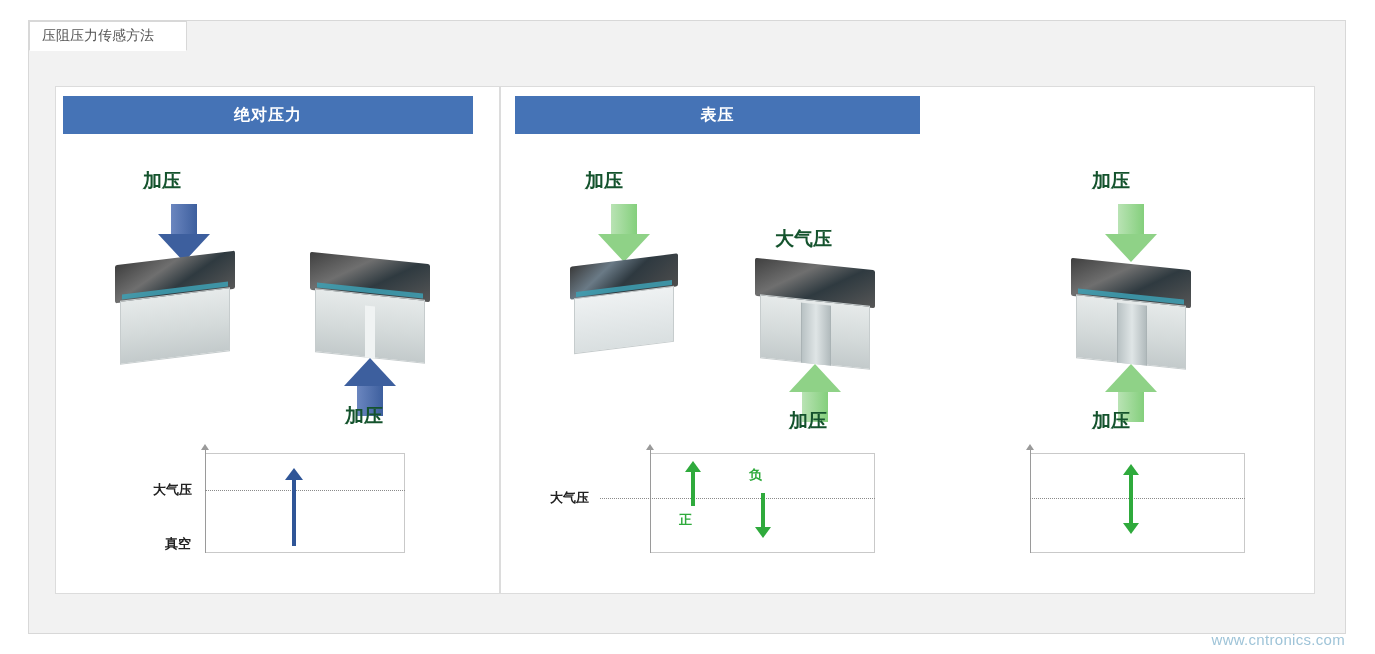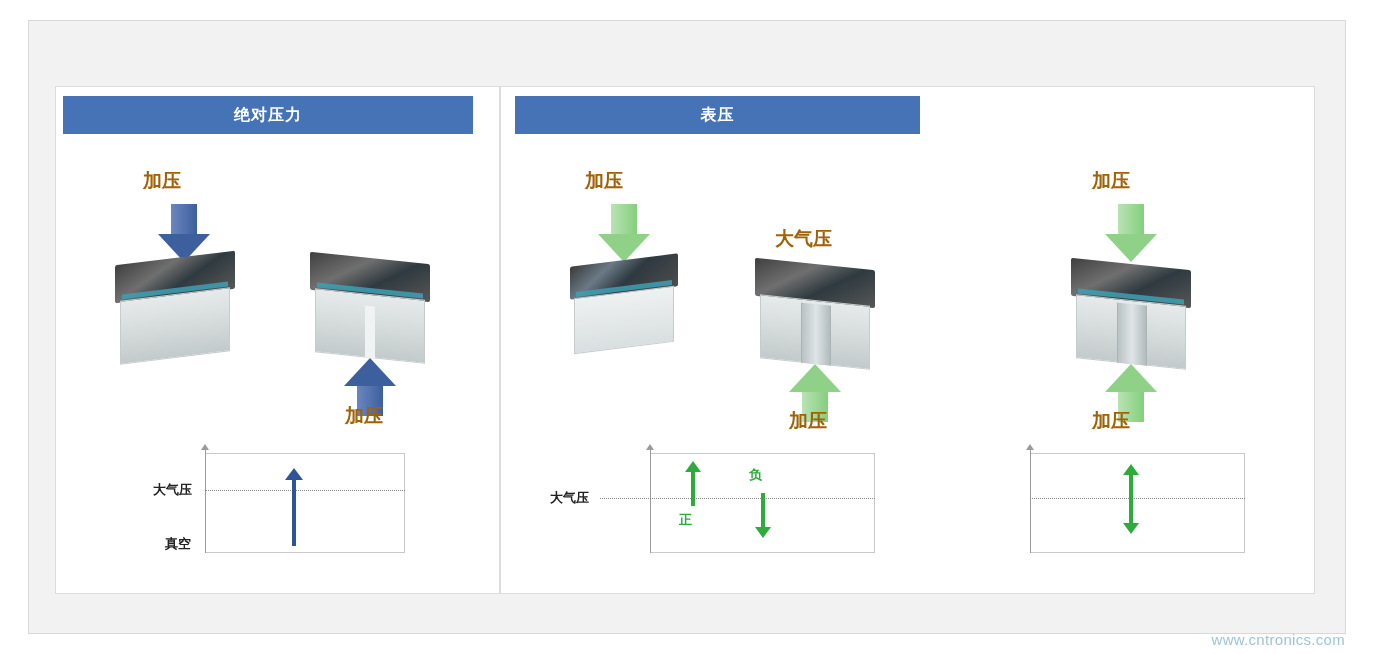--- a/index.html
+++ b/index.html
@@ -79,21 +79,21 @@
   }
 
   .col-title-abs { left: 18px;  top: 28px; width: 410px; }
   .col-title-gauge { left: 470px; top: 28px; width: 405px; }
   .col-title-diff  { left: 880px; top: 28px; width: 395px; }
 
   .plain-label {
     position: absolute;
     font-size: 19px;
     font-weight: bold;
-    color: #a16207;
+    color: #14532d;
     white-space: nowrap;
   }
 
   
   .arrow {
     position: absolute;
   }
   .arrow .shaft {
     position: absolute;
     left: 50%;
@@ -295,20 +295,23 @@
     letter-spacing: 0.3px;
   }
 </style>
 </head>
 <body>
 
 <div id="root">
 
   <div class="outer-frame"></div>
 
+  <div class="tab-label">
+    <span>压阻压力传感方法</span>
+  </div>
 
   <div class="inner-area">
 
     <div class="card card-abs"></div>
 
     <div class="card card-rel"></div>
 
     <div class="banner col-title-gauge">表压</div>
     <div class="banner col-title-abs">绝对压力</div>
 

